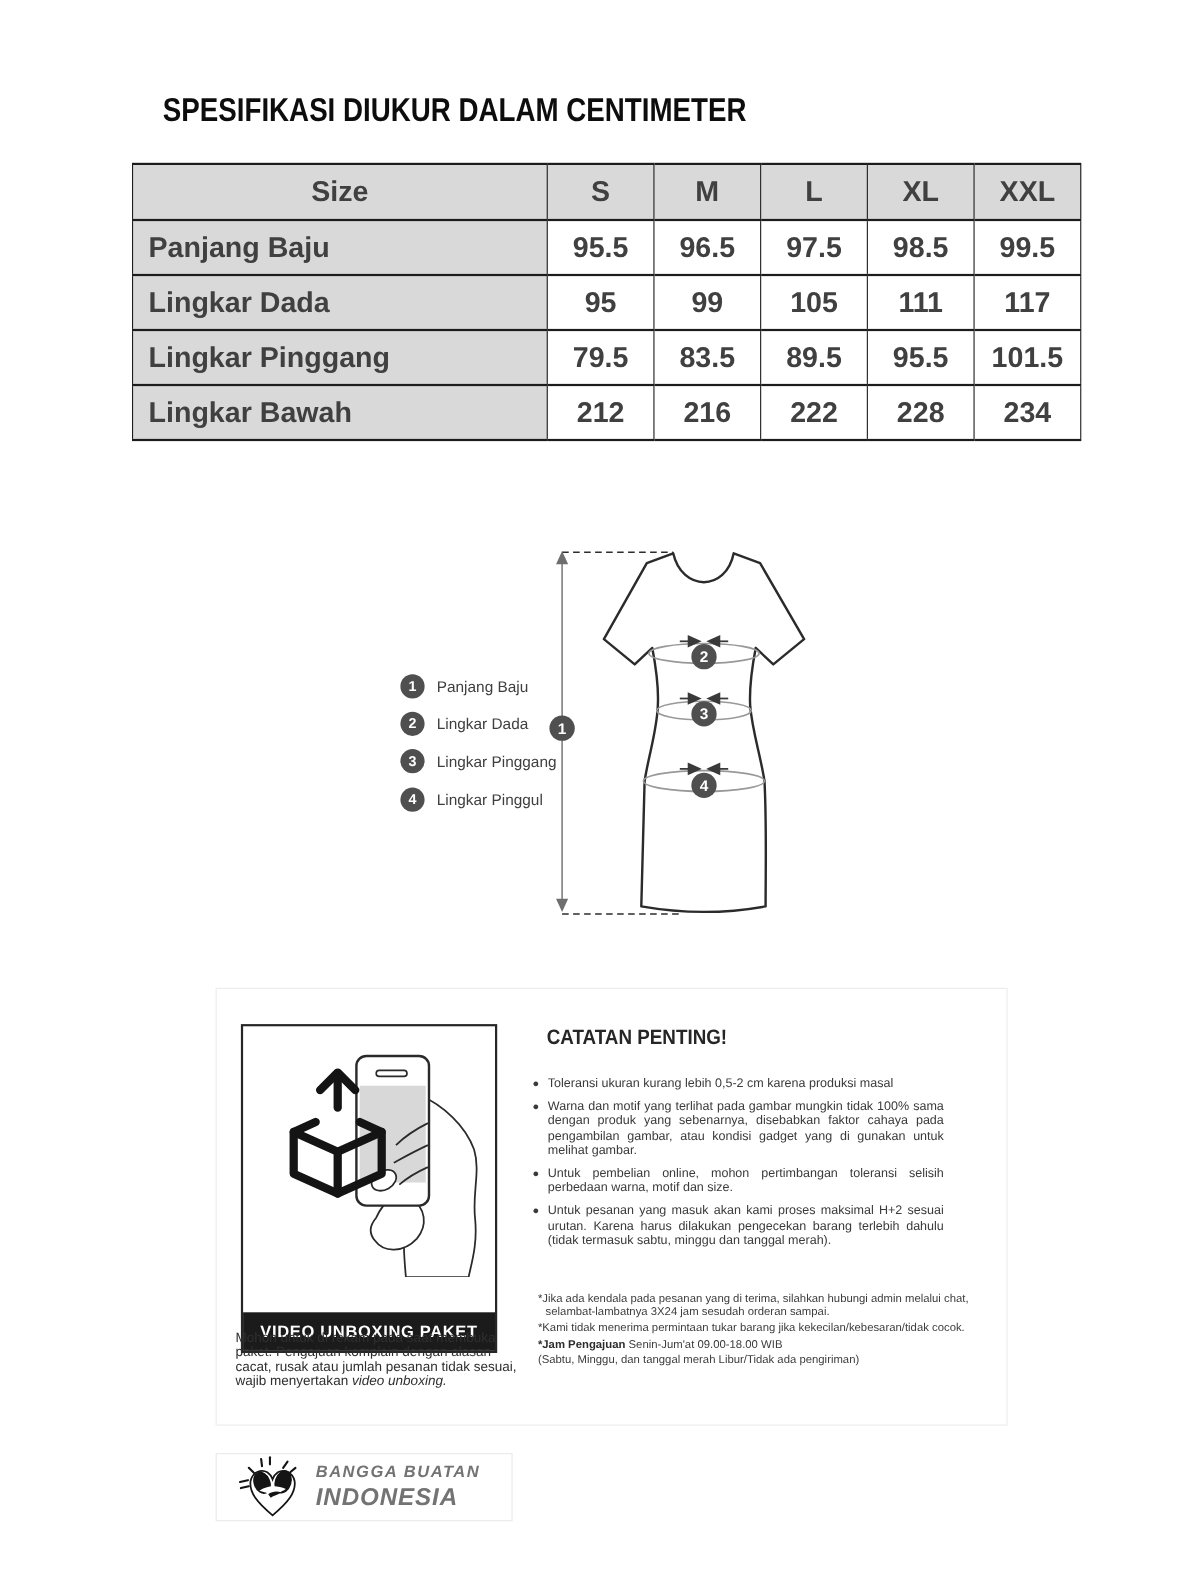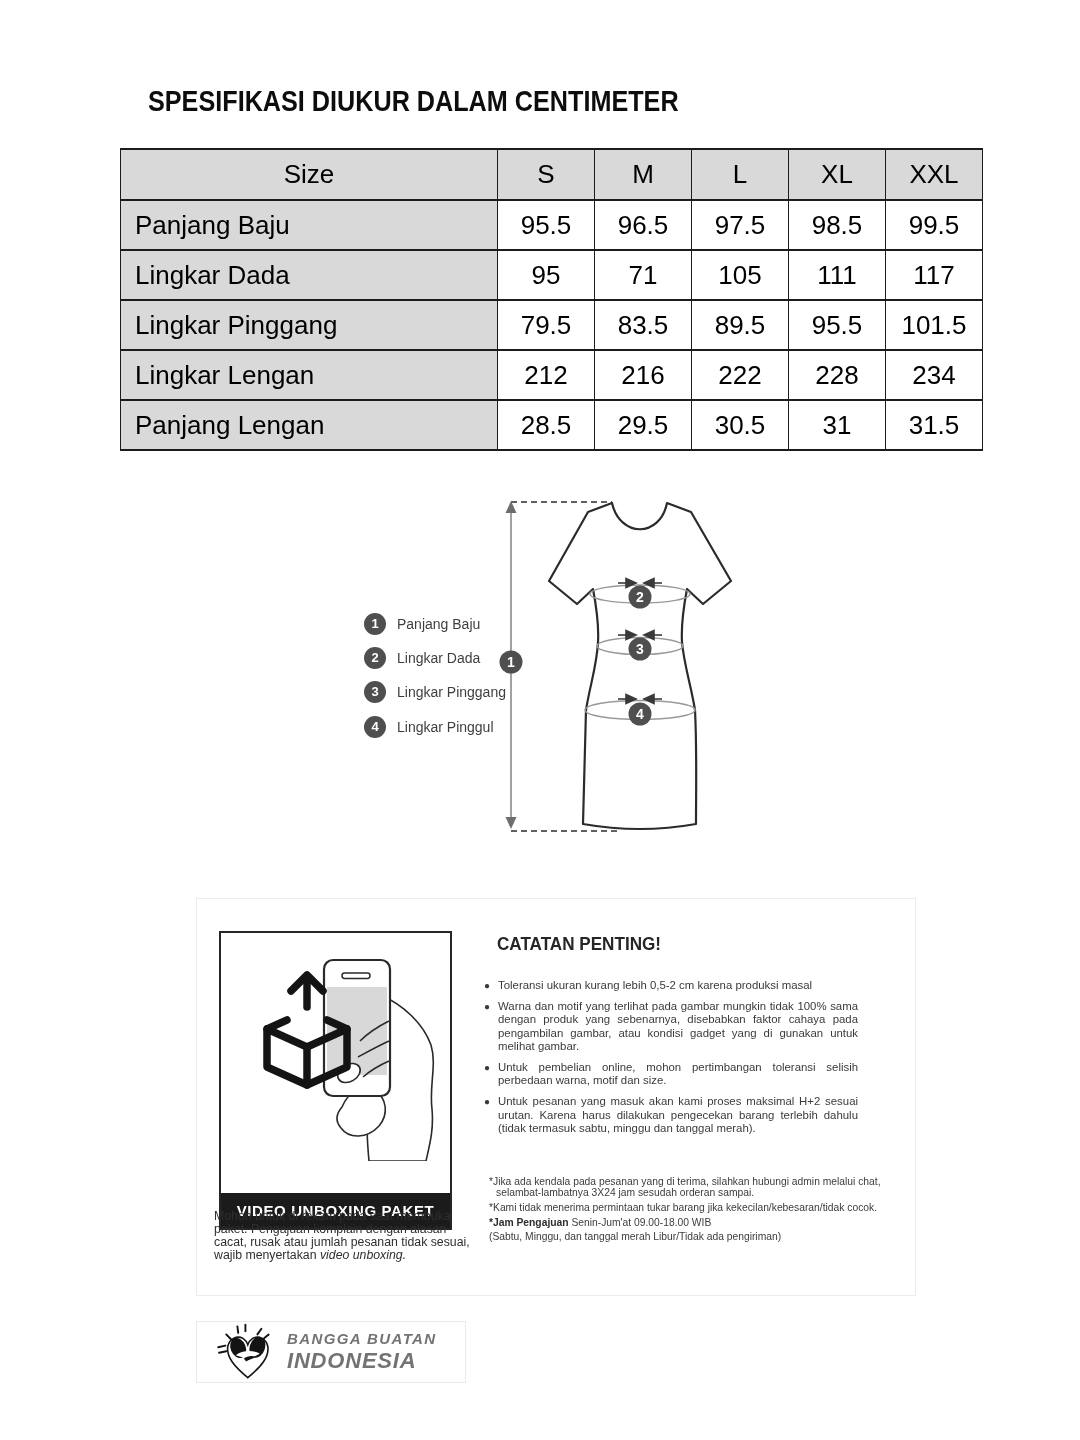--- a/index.html
+++ b/index.html
@@ -7,21 +7,21 @@
        font-family:"Liberation Sans",sans-serif;color:#1a1a1a;}
   .abs{position:absolute;}
 
   
   #main-title{left:148px;top:84px;font-size:30px;font-weight:bold;color:#0d0d0d;
     transform:scaleX(.84);transform-origin:left top;white-space:nowrap;letter-spacing:0;}
 
   
   #size-table{left:120px;top:148px;border-collapse:collapse;table-layout:fixed;}
   #size-table td,#size-table th{border:1.6px solid #1c1c1c;border-top-width:2.2px;border-bottom-width:2.2px;
-    font-size:26px;font-weight:normal;color:#000000;padding:0;}
+    font-size:26px;font-weight:bold;color:#404040;padding:0;}
   #size-table .c0{width:362px;}
   #size-table .cv{width:96px;text-align:center;}
   #size-table tr{height:50px;}
   #size-table tr.hdr{height:51px;}
   #size-table .hdr th{background:#d9d9d9;text-align:center;}
   #size-table td.lbl{background:#d9d9d9;text-align:left;padding-left:14px;}
   #size-table td.val{background:#fff;}
 
   
   #diagram-svg{left:340px;top:470px;}
@@ -80,48 +80,40 @@
     <td class="c0 lbl">Panjang Baju</td>
     <td class="cv val">95.5</td>
     <td class="cv val">96.5</td>
     <td class="cv val">97.5</td>
     <td class="cv val">98.5</td>
     <td class="cv val">99.5</td>
   </tr>
   <tr>
     <td class="c0 lbl">Lingkar Dada</td>
     <td class="cv val">95</td>
-    <td class="cv val">71</td>
+    <td class="cv val">99</td>
     <td class="cv val">105</td>
     <td class="cv val">111</td>
     <td class="cv val">117</td>
   </tr>
   <tr>
     <td class="c0 lbl">Lingkar Pinggang</td>
     <td class="cv val">79.5</td>
     <td class="cv val">83.5</td>
     <td class="cv val">89.5</td>
     <td class="cv val">95.5</td>
     <td class="cv val">101.5</td>
   </tr>
   <tr>
-    <td class="c0 lbl">Lingkar Lengan</td>
+    <td class="c0 lbl">Lingkar Bawah</td>
     <td class="cv val">212</td>
     <td class="cv val">216</td>
     <td class="cv val">222</td>
     <td class="cv val">228</td>
     <td class="cv val">234</td>
-  </tr>
-  <tr>
-    <td class="c0 lbl">Panjang Lengan</td>
-    <td class="cv val">28.5</td>
-    <td class="cv val">29.5</td>
-    <td class="cv val">30.5</td>
-    <td class="cv val">31</td>
-    <td class="cv val">31.5</td>
   </tr>
 </tbody>
   </table>
 
 <svg class="abs" id="diagram-svg" width="440" height="410" viewBox="0 0 440 410">
 
   <line x1="171" y1="32" x2="272" y2="32" stroke="#2d2d2d" stroke-width="1.4" stroke-dasharray="6 4"></line>
   <line x1="171" y1="361" x2="278" y2="361" stroke="#2d2d2d" stroke-width="1.4" stroke-dasharray="6 4"></line>
 
   <g>

